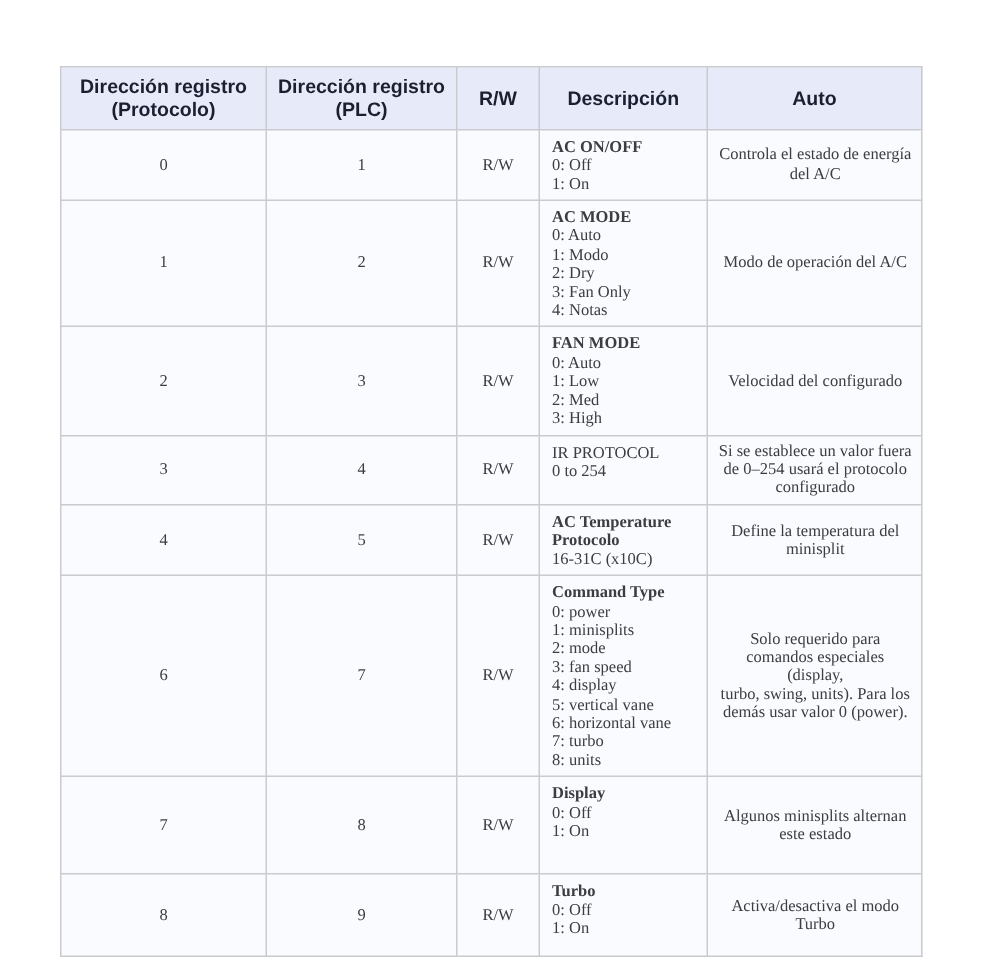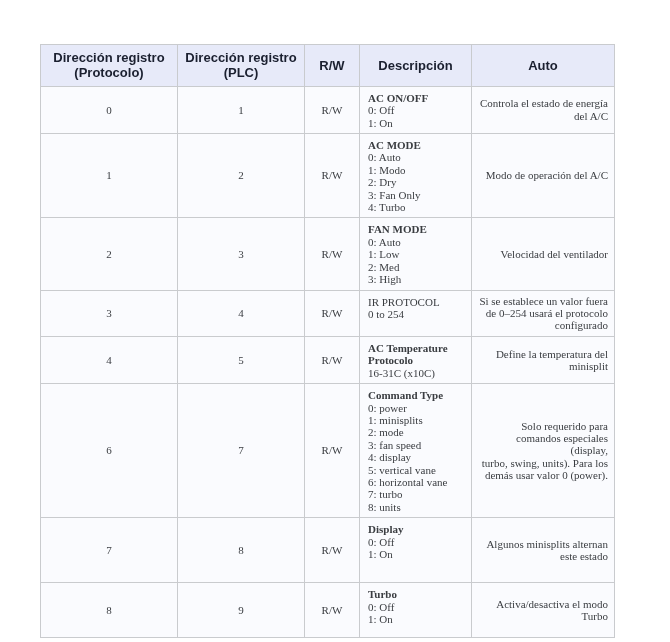--- a/index.html
+++ b/index.html
@@ -35,21 +35,21 @@
   }
 
   td {
     font-size: 11px;
     line-height: 1.13;
     color: var(--body-text, #3a3d41);
     font-family: Liberation Serif, serif;
   }
   td.num  { text-align: center; vertical-align: middle; padding: 2px 4px; }
   td.desc { text-align: left; vertical-align: top; padding: 5px 4px 4px 8px; }
-  td.notes{ text-align: right; vertical-align: middle; padding: 4px 6px 4px 7px; }
+  td.notes{ text-align: center; vertical-align: middle; padding: 4px 6px 4px 7px; }
 
   .desc-title { font-weight: bold; }
 
   
   tbody tr:nth-child(1) { height: 39px; }
   tbody tr:nth-child(2) { height: 82px; }
   tbody tr:nth-child(3) { height: 67px; }
   tbody tr:nth-child(4) { height: 42px; }
   tbody tr:nth-child(5) { height: 44px; }
   tbody tr:nth-child(6) { height: 126px; }
@@ -101,39 +101,39 @@
         <tr>
           <td class="num">1</td>
           <td class="num">2</td>
           <td class="num">R/W</td>
           <td class="desc">
             <div class="desc-title">AC MODE</div>
             <div class="desc-line">0: Auto</div>
             <div class="desc-line">1: Modo</div>
             <div class="desc-line">2: Dry</div>
             <div class="desc-line">3: Fan Only</div>
-            <div class="desc-line">4: Turbo</div>
+            <div class="desc-line">4: Notas</div>
           </td>
           <td class="notes">
             <div class="notes-text">Modo de operación del A/C</div>
           </td>
         </tr>
         <tr>
           <td class="num">2</td>
           <td class="num">3</td>
           <td class="num">R/W</td>
           <td class="desc">
             <div class="desc-title">FAN MODE</div>
             <div class="desc-line">0: Auto</div>
             <div class="desc-line">1: Low</div>
             <div class="desc-line">2: Med</div>
             <div class="desc-line">3: High</div>
           </td>
           <td class="notes">
-            <div class="notes-text">Velocidad del ventilador</div>
+            <div class="notes-text">Velocidad del configurado</div>
           </td>
         </tr>
         <tr>
           <td class="num">3</td>
           <td class="num">4</td>
           <td class="num">R/W</td>
           <td class="desc">
             <div class="desc-line">IR PROTOCOL</div>
             <div class="desc-line">0 to 254</div>
           </td>

